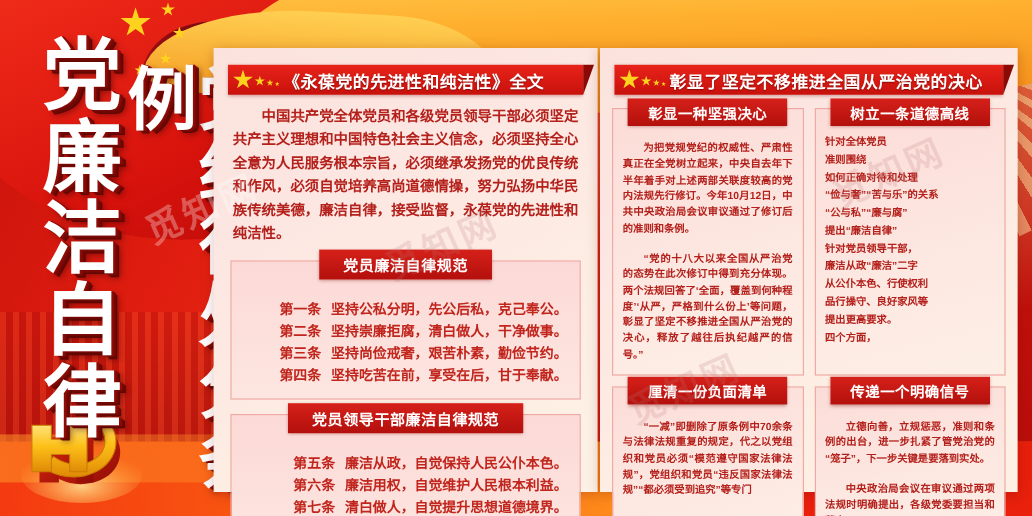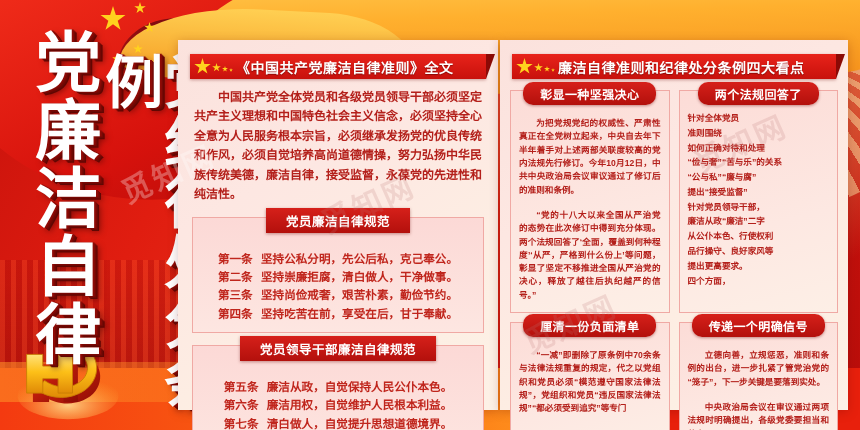--- a/index.html
+++ b/index.html
@@ -138,41 +138,40 @@
   .subhead{
     position:relative;margin:-10px auto 17px auto;width:fit-content;
     background:linear-gradient(180deg,#d6201a 0%,#b3100c 100%);
     color:#fff;font-weight:bold;font-size:12.5px;
     padding:3px 20px;letter-spacing:.5px;
     box-shadow:0 1px 3px rgba(110,0,0,.4);
   }
   .clause-list{margin:7px 0 0 0;padding:0 10px;list-style:none;}
   .clause{
     color:#c0261d;font-weight:bold;font-size:11.6px;line-height:1.58;
-    white-space:nowrap;text-align:center;
+    white-space:nowrap;text-align:right;
   }
   .clause .no{margin-right:5px;}
 
   
   .cards{
     display:grid;grid-template-columns:1fr 1fr;gap:9px;
     margin:11px 10px 0 10px;
   }
   .card{
     border:1px solid #f0a9a4;
     background:linear-gradient(165deg,#fcdcd7 0%,#fde8e2 60%,#fdefe6 100%);
     padding:0 0 7px 0;position:relative;
   }
   .card-head{
     position:relative;margin:-9px auto 0 auto;width:fit-content;
     background:linear-gradient(180deg,#d6201a 0%,#b3100c 100%);
     color:#fff;font-weight:bold;font-size:12px;
     padding:3px 17px;letter-spacing:.4px;
     box-shadow:0 1px 3px rgba(110,0,0,.4);
-    border-radius:10px;
   }
   .card-body{
     margin:6px 8px 0 8px;color:#b4201b;font-size:8.6px;line-height:1.55;
     text-align:justify;font-weight:bold;
   }
   .card-body p{margin:12px 0 3px 0;text-indent:2em;}
   .card-body.centered{text-align:left;}
   .card-body.centered p{text-indent:0;margin:0;line-height:1.72;}
 
   
@@ -238,21 +237,21 @@
 
   <div class="panel" id="panel-left">
 
     <div class="banner">
       <span class="stars">
         <span class="star" style="left:4px;top:4px;width:17px;height:17px;"></span>
         <span class="star" style="left:22px;top:9px;width:9px;height:9px;"></span>
         <span class="star" style="left:32px;top:12px;width:6px;height:6px;"></span>
         <span class="star" style="left:39px;top:14px;width:4px;height:4px;"></span>
       </span>
-      <span class="btext">《中国共产党廉洁自律准则》全文</span>
+      <span class="btext">《永葆党的先进性和纯洁性》全文</span>
     </div>
 
     <div class="para">中国共产党全体党员和各级党员领导干部必须坚定共产主义理想和中国特色社会主义信念，必须坚持全心全意为人民服务根本宗旨，必须继承发扬党的优良传统和作风，必须自觉培养高尚道德情操，努力弘扬中华民族传统美德，廉洁自律，接受监督，永葆党的先进性和纯洁性。</div>
 
     <div class="subbox">
       <div class="subhead">党员廉洁自律规范</div>
       <ul class="clause-list">
         <li class="clause">
           <span class="no">第一条</span>
           <span>坚持公私分明，先公后私，克己奉公。</span>
@@ -297,42 +296,42 @@
 
   <div class="panel" id="panel-right">
 
     <div class="banner">
       <span class="stars">
         <span class="star" style="left:4px;top:4px;width:17px;height:17px;"></span>
         <span class="star" style="left:22px;top:9px;width:9px;height:9px;"></span>
         <span class="star" style="left:32px;top:12px;width:6px;height:6px;"></span>
         <span class="star" style="left:39px;top:14px;width:4px;height:4px;"></span>
       </span>
-      <span class="btext">廉洁自律准则和纪律处分条例四大看点</span>
+      <span class="btext">彰显了坚定不移推进全国从严治党的决心</span>
     </div>
 
     <div class="cards">
 
       <div class="card">
         <div class="card-head">彰显一种坚强决心</div>
         <div class="card-body">
           <p>为把党规党纪的权威性、严肃性真正在全党树立起来，中央自去年下半年着手对上述两部关联度较高的党内法规先行修订。今年10月12日，中共中央政治局会议审议通过了修订后的准则和条例。</p>
           <p>“党的十八大以来全国从严治党的态势在此次修订中得到充分体现。两个法规回答了‘全面，覆盖到何种程度’‘从严，严格到什么份上’等问题，彰显了坚定不移推进全国从严治党的决心，释放了越往后执纪越严的信号。”</p>
         </div>
       </div>
 
       <div class="card">
-        <div class="card-head">两个法规回答了</div>
+        <div class="card-head">树立一条道德高线</div>
         <div class="card-body centered">
           <p>针对全体党员</p>
           <p>准则围绕</p>
           <p>如何正确对待和处理</p>
           <p>“俭与奢”“苦与乐”的关系</p>
           <p>“公与私”“廉与腐”</p>
-          <p>提出“接受监督”</p>
+          <p>提出“廉洁自律”</p>
           <p>针对党员领导干部，</p>
           <p>廉洁从政“廉洁”二字</p>
           <p>从公仆本色、行使权利</p>
           <p>品行操守、良好家风等</p>
           <p>提出更高要求。</p>
           <p>四个方面，</p>
         </div>
       </div>
 
       <div class="card">

